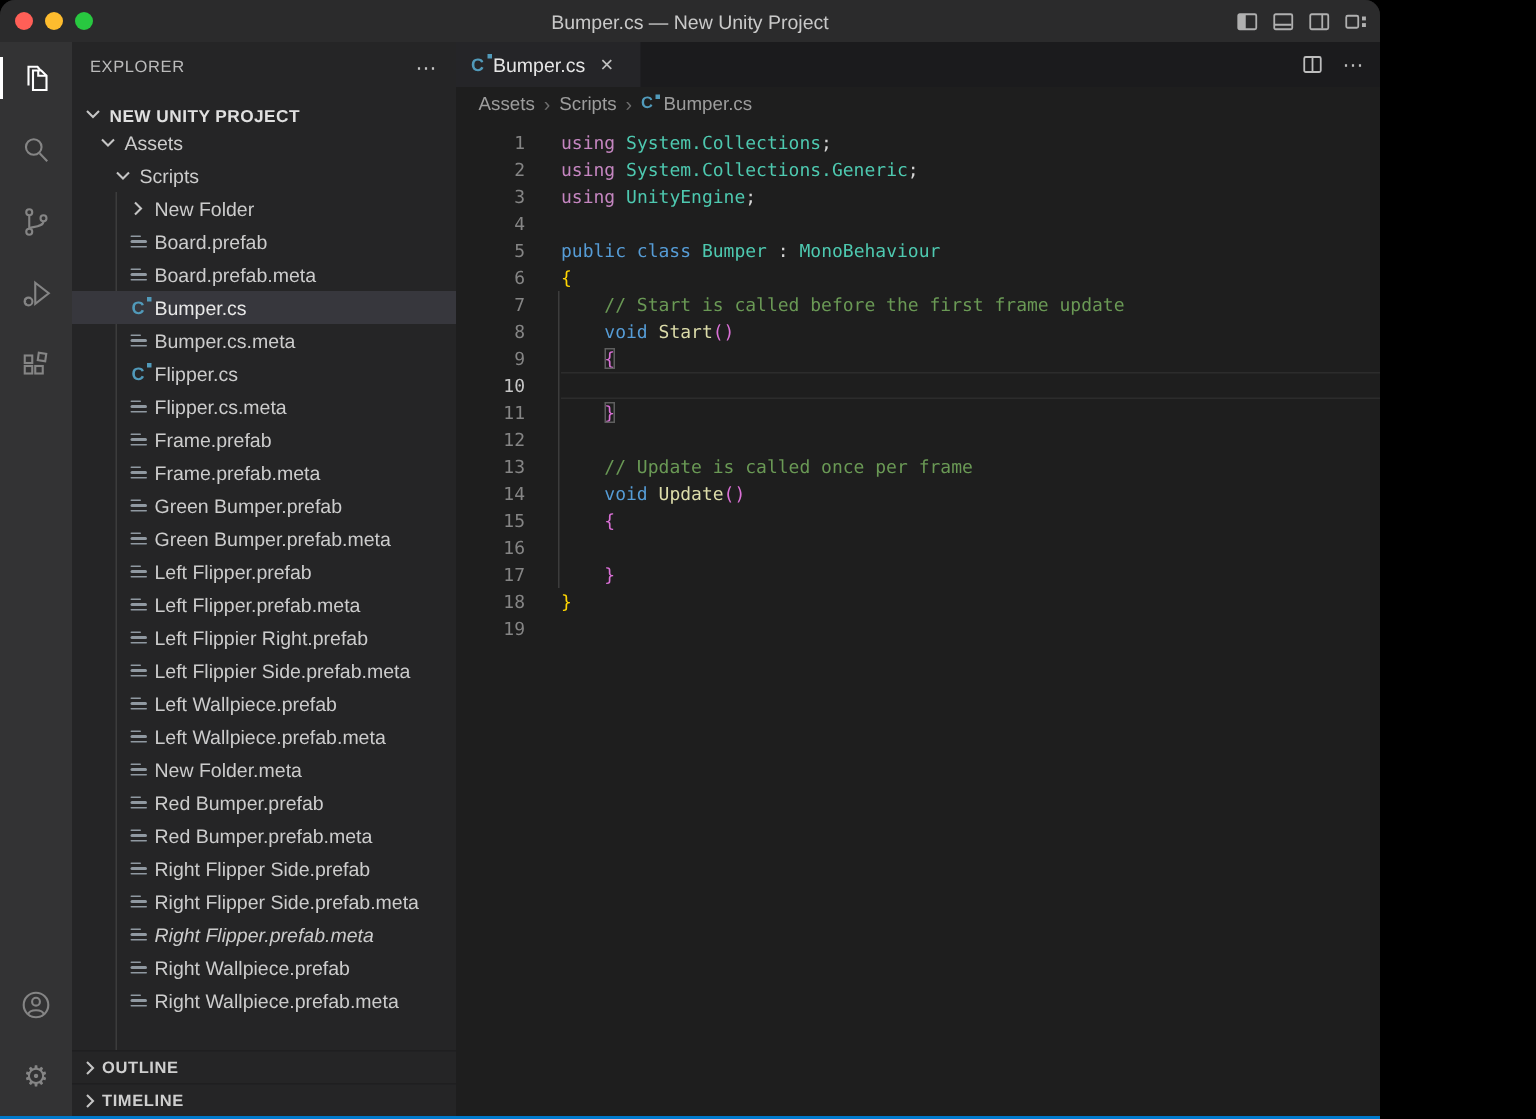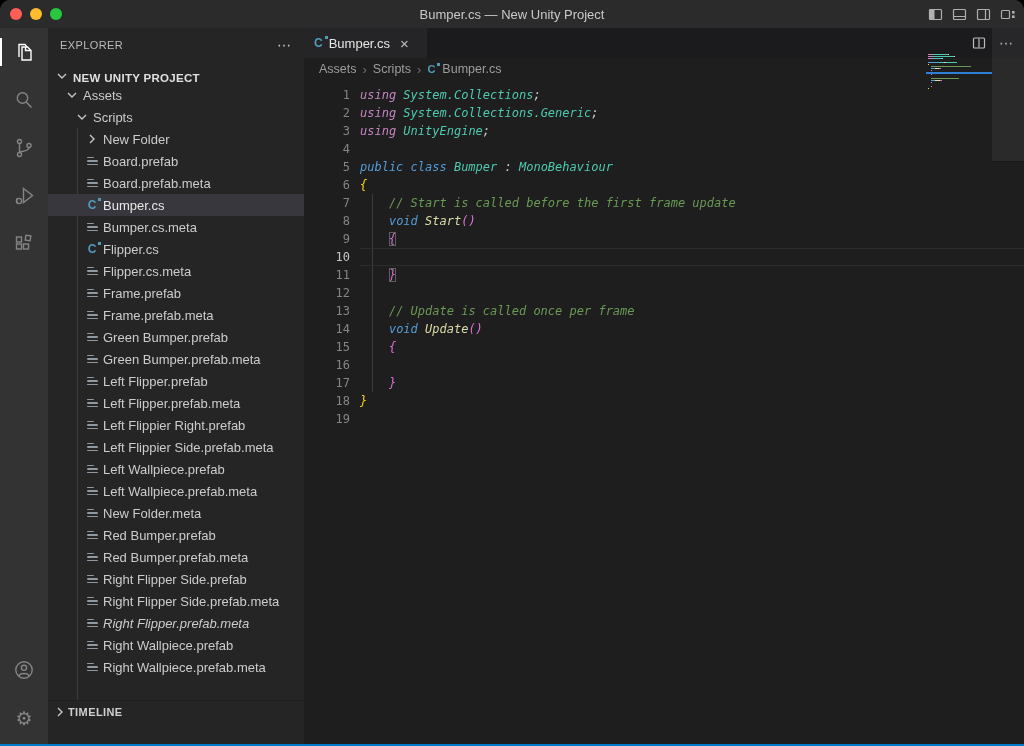--- a/index.html
+++ b/index.html
@@ -1,19 +1,19 @@
 <!DOCTYPE html>
 <html style="--c-cs: #519aba; --c-status: #007acc; --c-sel: #37373d; --tk-kw: #C586C0; --tk-kwb: #569CD6; --tk-typ: #4EC9B0; --tk-fn: #DCDCAA; --tk-cmt: #6A9955; --tk-pun: #D4D4D4; --tk-b1: #FFD602; --tk-b2: #DA70D6; --tk-b2m: #DA70D6;"><head>
 <meta charset="utf-8">
 <style>
   * { margin:0; padding:0; box-sizing:border-box; }
   html,body { background:#000; }
   body { font-family:"Liberation Sans", sans-serif; }
   #window {
-    position:relative; width:1024px; height:746px; overflow:hidden;
+    position:relative; width:920px; height:746px; overflow:hidden;
     border-radius:10px 10px 0 0; background:#1e1e1e;
   }
   
   #titlebar {
     position:absolute; top:0; left:0; width:100%; height:28px;
     background:#2b2b2c; display:flex; align-items:center;
   }
   .traffic { display:flex; gap:8px; margin-left:10px; }
   .tl { width:12px; height:12px; border-radius:50%; }
   #win-title {
@@ -60,21 +60,21 @@
   #tab-actions { position:absolute; right:10px; top:0; height:30px; display:flex; align-items:center; gap:12px; }
   #tab-actions svg { stroke:#bdbdbd; fill:none; stroke-width:1.2; }
   #tab-actions .more { color:#bdbdbd; font-size:14px; letter-spacing:1px; }
   #breadcrumbs { height:22px; display:flex; align-items:center; padding-left:15px; gap:6px; font-size:12.5px; color:#9d9d9d; background:#1e1e1e; }
   #breadcrumbs .sep { color:#6e6e6e; font-size:13px; }
   #breadcrumbs .cs-icon { font-size:11px; margin-right:1px; }
   
   #code { position:absolute; top:56px; left:0; right:0; bottom:0; padding-top:2px; font-family:"DejaVu Sans Mono", monospace; font-size:12px; }
   .cline { height:18px; display:flex; align-items:center; }
   .cline .num { width:46px; flex:none; text-align:right; color:#858585; font-size:12px; }
-  .cline .codewrap { flex:1; margin-left:10px; height:18px; line-height:18px; white-space:pre; position:relative;font-style:italic; }
+  .cline .codewrap { flex:1; margin-left:24px; height:18px; line-height:18px; white-space:pre; position:relative; }
   .cline.cur .num { color:#c6c6c6; }
   .cline.cur .codewrap { box-shadow: inset 0 1px 0 #2c2c2c, inset 0 -1px 0 #2c2c2c; }
   .tk-kw{color:var(--tk-kw);} .tk-kwb{color:var(--tk-kwb);} .tk-typ{color:var(--tk-typ);}
   .tk-fn{color:var(--tk-fn);} .tk-cmt{color:var(--tk-cmt);} .tk-pun{color:var(--tk-pun);}
   .tk-b1{color:var(--tk-b1);} .tk-b2{color:var(--tk-b2);}
   .tk-b2m{color:var(--tk-b2m); outline:1px solid #5f5f5f; outline-offset:-1px;}
   #code-guide { position:absolute; left:68px; top:110px; width:1px; height:198px; background:#3c3c3c; }
   
   #minimap { position:absolute; left:622px; top:26px; width:66px; height:46px; }
   #minimap div { position:absolute; }
@@ -434,20 +434,28 @@
             <span class="slot">
               <span class="doc-icon">
                 <div class="b1"></div>
                 <div class="b2"></div>
                 <div class="b3"></div>
               </span>
             </span>
             <span class="lbl">Right Wallpiece.prefab.meta</span>
           </div>
         </div>
+      <div class="sb-section">
+        <span class="slot chev">
+            <svg width="16" height="16" viewBox="0 0 16 16">
+              <path d="M6 4l4 4-4 4"></path>
+            </svg>
+          </span>
+        <span>OUTLINE</span>
+      </div>
       <div class="sb-section">
         <span class="slot chev">
             <svg width="16" height="16" viewBox="0 0 16 16">
               <path d="M6 4l4 4-4 4"></path>
             </svg>
           </span>
         <span>TIMELINE</span>
       </div>
     </div>
 

